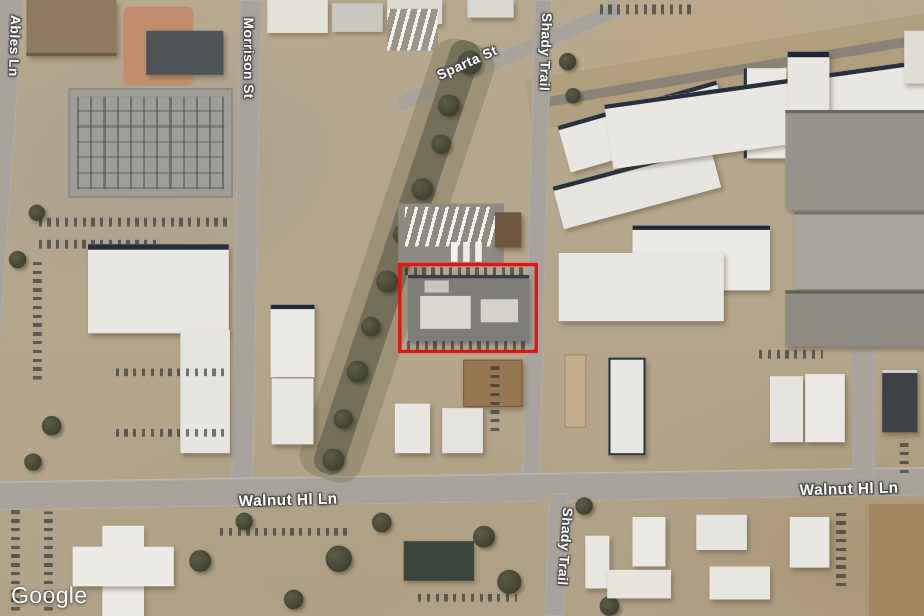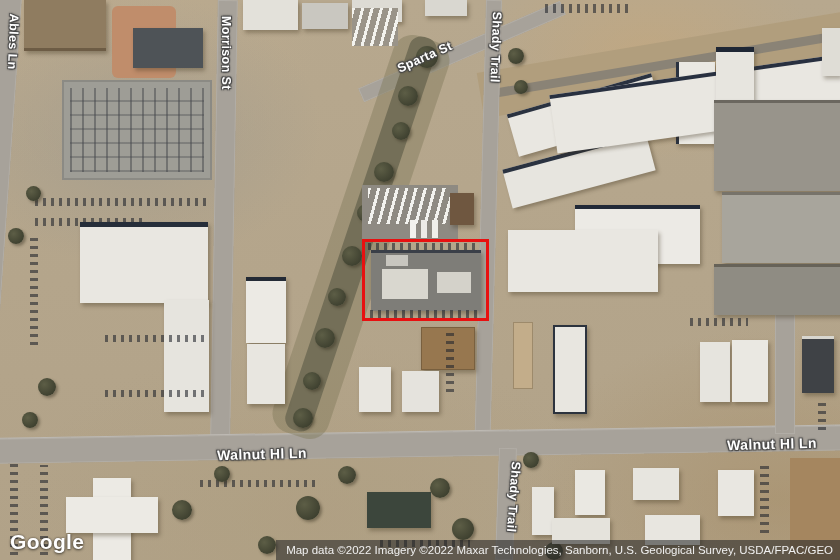--- a/index.html
+++ b/index.html
@@ -23,21 +23,21 @@
   .cars-v{background:repeating-linear-gradient(0deg, rgba(35,38,45,.6) 0 3px, rgba(0,0,0,0) 3px 8px);}
   .trailers{background:repeating-linear-gradient(105deg, rgba(248,248,244,.95) 0 3px, rgba(0,0,0,0) 3px 9px);}
   .road-label{
     position:absolute;z-index:60;color:#fff;font-size:12.5px;font-weight:bold;letter-spacing:.4px;white-space:nowrap;
     text-shadow:-1px -1px 1px rgba(68,68,68,.95), 1px -1px 1px rgba(68,68,68,.95),
                 -1px 1px 1px rgba(68,68,68,.95), 1px 1px 1px rgba(68,68,68,.95), 0 0 3px rgba(60,60,60,.9);
   }
   .road-label.big{font-size:14px;}
   #highlight{z-index:50;border:3px solid #e81010;background:transparent;}
   #logo{
-    position:absolute;z-index:70;left:10px;bottom:6px;color:#fff;font-size:21px;font-weight:700;letter-spacing:.3px;
+    position:absolute;z-index:70;left:10px;bottom:6px;color:#fff;font-size:21px;font-weight:400;letter-spacing:.3px;
     text-shadow:0 1px 3px rgba(0,0,0,.6), 0 0 2px rgba(0,0,0,.45);cursor:pointer;
   }
   #attribution{
     position:absolute;z-index:65;right:0;bottom:0;height:20px;line-height:20px;
     background:rgba(40,40,40,.58);color:#f0f0f0;font-size:11.5px;padding:0 7px 0 10px;white-space:nowrap;
   }
 </style>
 </head>
 <body>
 
@@ -162,17 +162,14 @@
 
   <div class="road-label" style="left:21px;top:14px;transform:rotate(92deg);transform-origin:0 0;">Ables Ln</div>
   <div class="road-label" style="left:233px;top:16px;transform:rotate(90deg);transform-origin:0 0;">Morrison St</div>
   <div class="road-label" style="left:398px;top:62px;transform:rotate(-24deg);transform-origin:0 50%;">Sparta St</div>
   <div class="road-label" style="left:504px;top:12px;transform:rotate(92deg);transform-origin:0 0;">Shady Trail</div>
   <div class="road-label big" style="left:217px;top:446px;transform:rotate(-1.5deg);">Walnut Hl Ln</div>
   <div class="road-label big" style="left:727px;top:436px;transform:rotate(-1.5deg);">Walnut Hl Ln</div>
   <div class="road-label" style="left:523px;top:462px;transform:rotate(94deg);transform-origin:0 0;">Shady Trail</div>
 
   <div id="logo">Google</div>
-  <div id="attribution">
-    <span>Map data ©2022 Imagery ©2022 Maxar Technologies, Sanborn, U.S. Geological Survey, USDA/FPAC/GEO</span>
-  </div>
 
 </div>
 
 </body></html>

